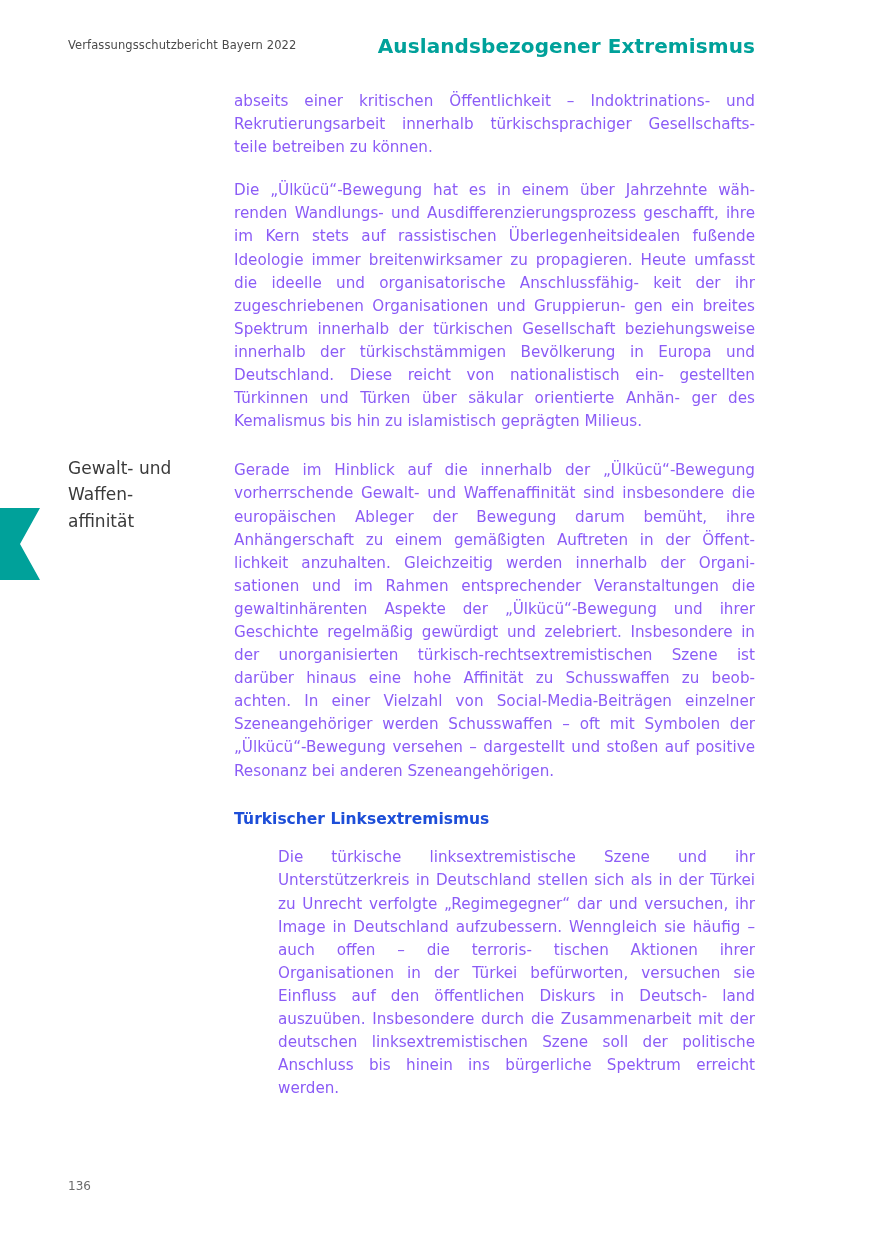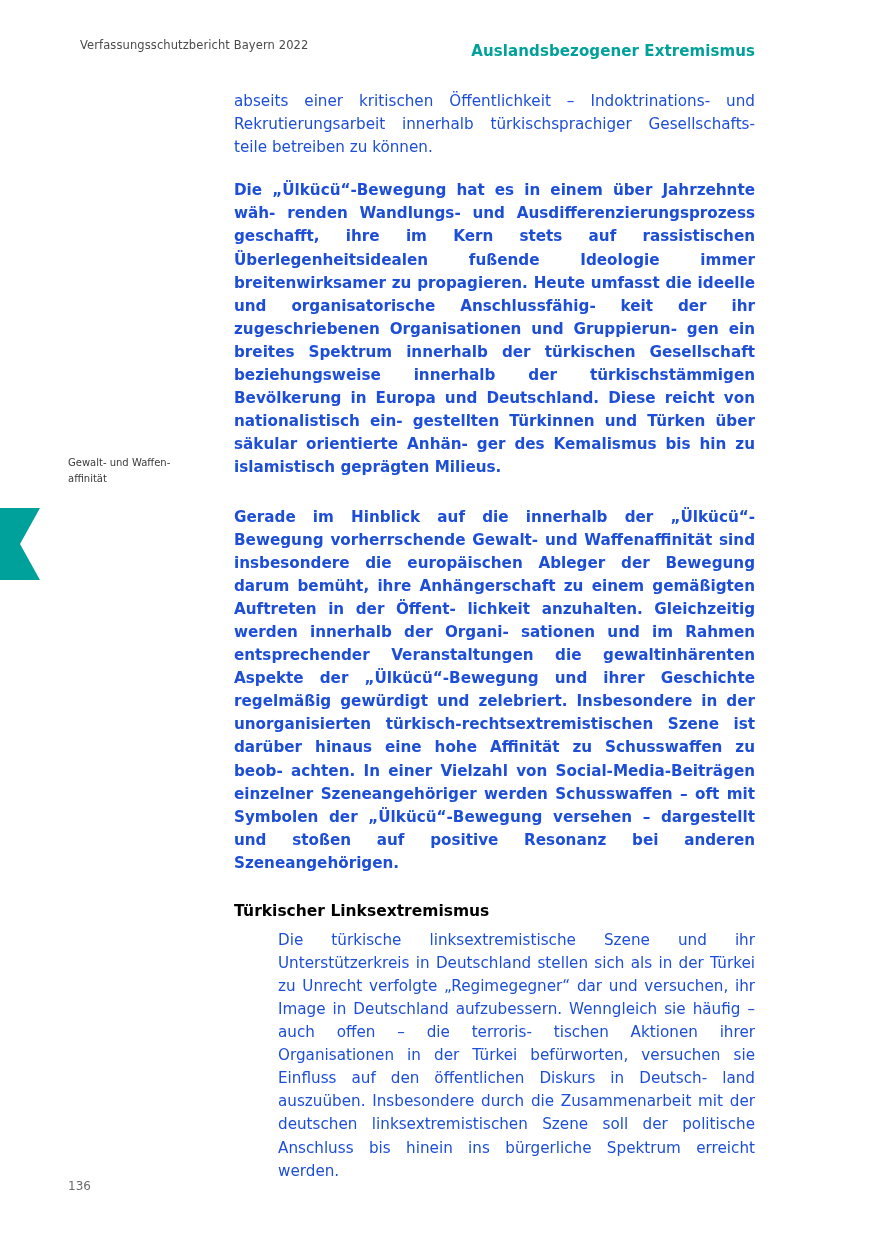--- a/index.html
+++ b/index.html
@@ -25,45 +25,45 @@
   
   .header {
     position: absolute;
     top: 34px;
     left: 0;
     width: 875px;
     height: 30px;
   }
   .header-left {
     position: absolute;
-    left: 80px;
+    left: 68px;
     top: 4px;
     font-size: 11.5px;
     color: #4a4a4a;
     letter-spacing: 0.1px;
     font-family: "DejaVu Sans", sans-serif;
   }
   .header-right {
     position: absolute;
     right: 120px;
-    top: 8px;
-    font-size: 15px;
+    top: 0px;
+    font-size: 20px;
     font-weight: bold;
     color: #00a19a;
     letter-spacing: 0.1px;
     white-space: nowrap;
   }
 
   
   .margin-note {
     position: absolute;
     left: 68px;
     top: 455px;
     width: 150px;
-    font-size: 10px;
+    font-size: 17px;
     line-height: 1.55;
     color: #3a3a3a;
   }
 
   
   .tab-shape {
     position: absolute;
     left: 0;
     top: 508px;
     width: 40px;
@@ -76,32 +76,31 @@
     left: 234px;
     top: 90px;
     width: 521px;
   }
   .para {
     font-size: 15.2px;
     line-height: 1.52;
     text-align: justify;
     text-justify: inter-word;
     margin: 0 0 20px 0;
-    color: #1d4ed8;
+    color: #8b5cf6;
     hyphens: manual;
   }
   .gap-large {
     margin-bottom: 26px;
-    font-weight: bold;
   }
   .subhead {
     font-size: 15.5px;
     font-weight: bold;
-    color: #000000;
-    margin: 0 0 6px 0;
+    color: #1d4ed8;
+    margin: 0 0 16px 0;
     line-height: 1.4;
   }
   .para.tight {
     margin-top: 0;
     margin-left: 44px;
   }
 
   
   .page-number {
     position: absolute;

